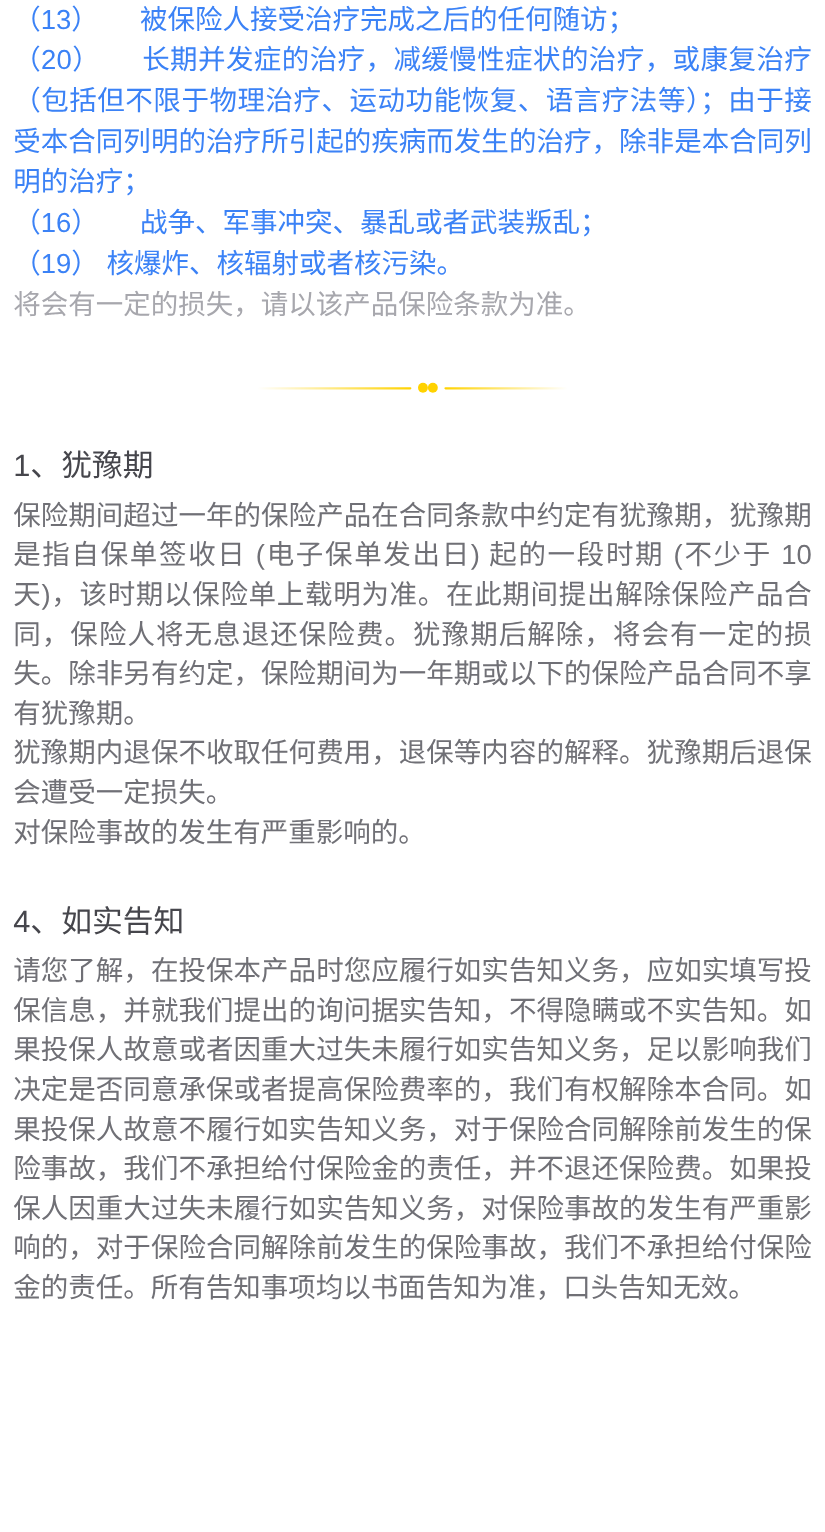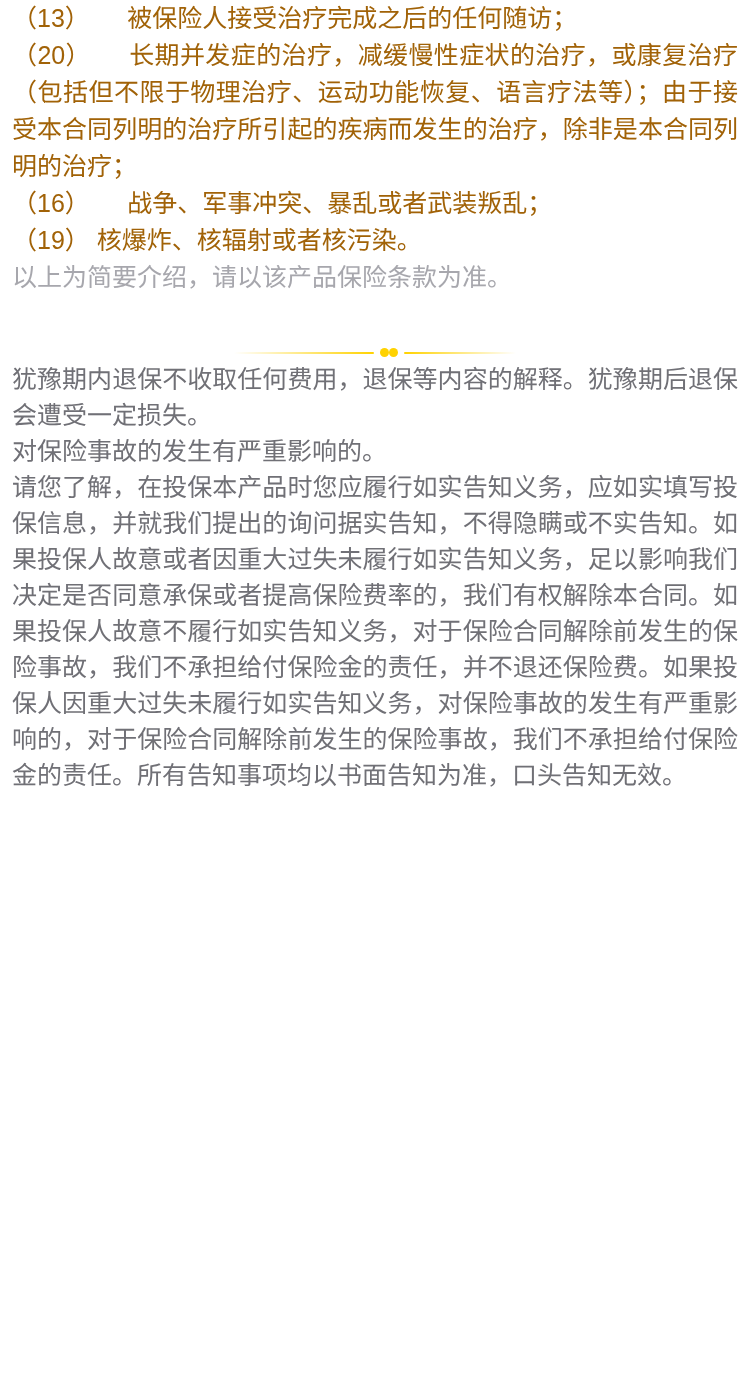--- a/index.html
+++ b/index.html
@@ -10,21 +10,21 @@
     font-family: "Liberation Sans", "DejaVu Sans", sans-serif;
     -webkit-font-smoothing: antialiased;
   }
   .page { padding: 0 12px 48px; box-sizing: border-box; }
 
   
   .exclusions p {
     margin: 0;
     font-size: 25px;
     line-height: 37px;
-    color: #a16207;
+    color: #3b82f6;
     text-align: justify;
   }
   .muted { color: #a7a7ad !important; }
 
   
   .divider-title {
     display: flex;
     align-items: center;
     justify-content: center;
     margin: 52px 0 4px;
@@ -68,33 +68,38 @@
 </head>
 <body>
 
 <main class="page">
 
   <section class="exclusions">
     <p>（13）　　被保险人接受治疗完成之后的任何随访；</p>
     <p>（20）　　长期并发症的治疗，减缓慢性症状的治疗，或康复治疗（包括但不限于物理治疗、运动功能恢复、语言疗法等）；由于接受本合同列明的治疗所引起的疾病而发生的治疗，除非是本合同列明的治疗；</p>
     <p>（16）　　战争、军事冲突、暴乱或者武装叛乱；</p>
     <p>（19） 核爆炸、核辐射或者核污染。</p>
-    <p class="muted">以上为简要介绍，请以该产品保险条款为准。</p>
+    <p class="muted">将会有一定的损失，请以该产品保险条款为准。</p>
   </section>
 
   <header class="divider-title">
     <span class="dline left"></span>
     <span class="dot"></span>
     <span class="dot"></span>
     <span class="dline right"></span>
   </header>
 
+  <section>
+    <h3 class="sec-h first">1、犹豫期</h3>
+    <p class="para">保险期间超过一年的保险产品在合同条款中约定有犹豫期，犹豫期是指自保单签收日 (电子保单发出日) 起的一段时期 (不少于 10 天)，该时期以保险单上载明为准。在此期间提出解除保险产品合同，保险人将无息退还保险费。犹豫期后解除，将会有一定的损失。除非另有约定，保险期间为一年期或以下的保险产品合同不享有犹豫期。</p>
+  </section>
 
   <section>
     <p class="para">犹豫期内退保不收取任何费用，退保等内容的解释。犹豫期后退保会遭受一定损失。</p>
     <p class="para">对保险事故的发生有严重影响的。</p>
   </section>
 
   <section>
+    <h3 class="sec-h">4、如实告知</h3>
     <p class="para">请您了解，在投保本产品时您应履行如实告知义务，应如实填写投保信息，并就我们提出的询问据实告知，不得隐瞒或不实告知。如果投保人故意或者因重大过失未履行如实告知义务，足以影响我们决定是否同意承保或者提高保险费率的，我们有权解除本合同。如果投保人故意不履行如实告知义务，对于保险合同解除前发生的保险事故，我们不承担给付保险金的责任，并不退还保险费。如果投保人因重大过失未履行如实告知义务，对保险事故的发生有严重影响的，对于保险合同解除前发生的保险事故，我们不承担给付保险金的责任。所有告知事项均以书面告知为准，口头告知无效。</p>
   </section>
 
 </main>
 
 </body></html>

